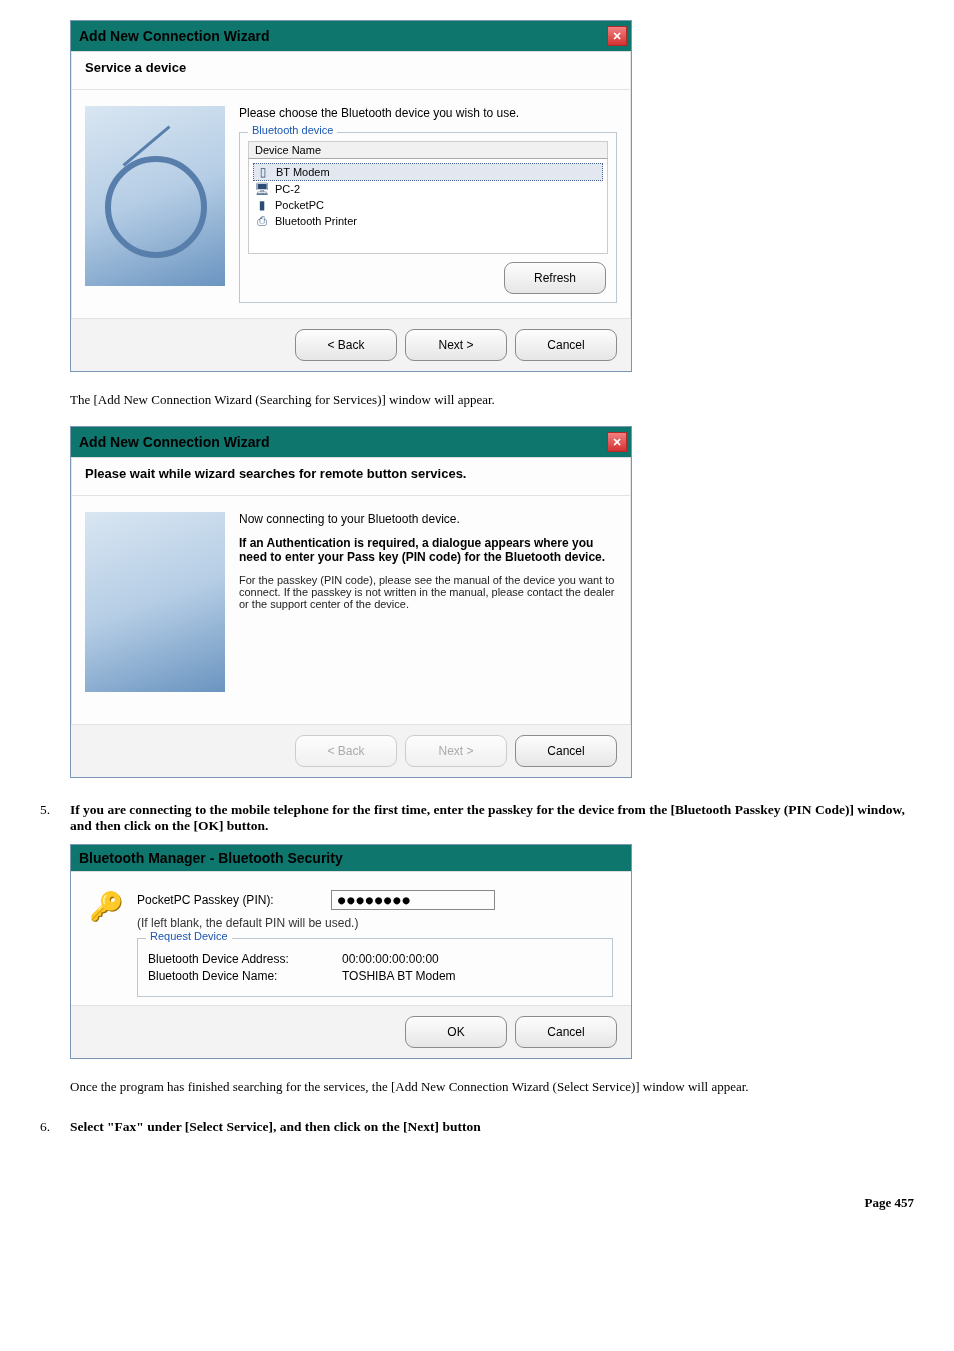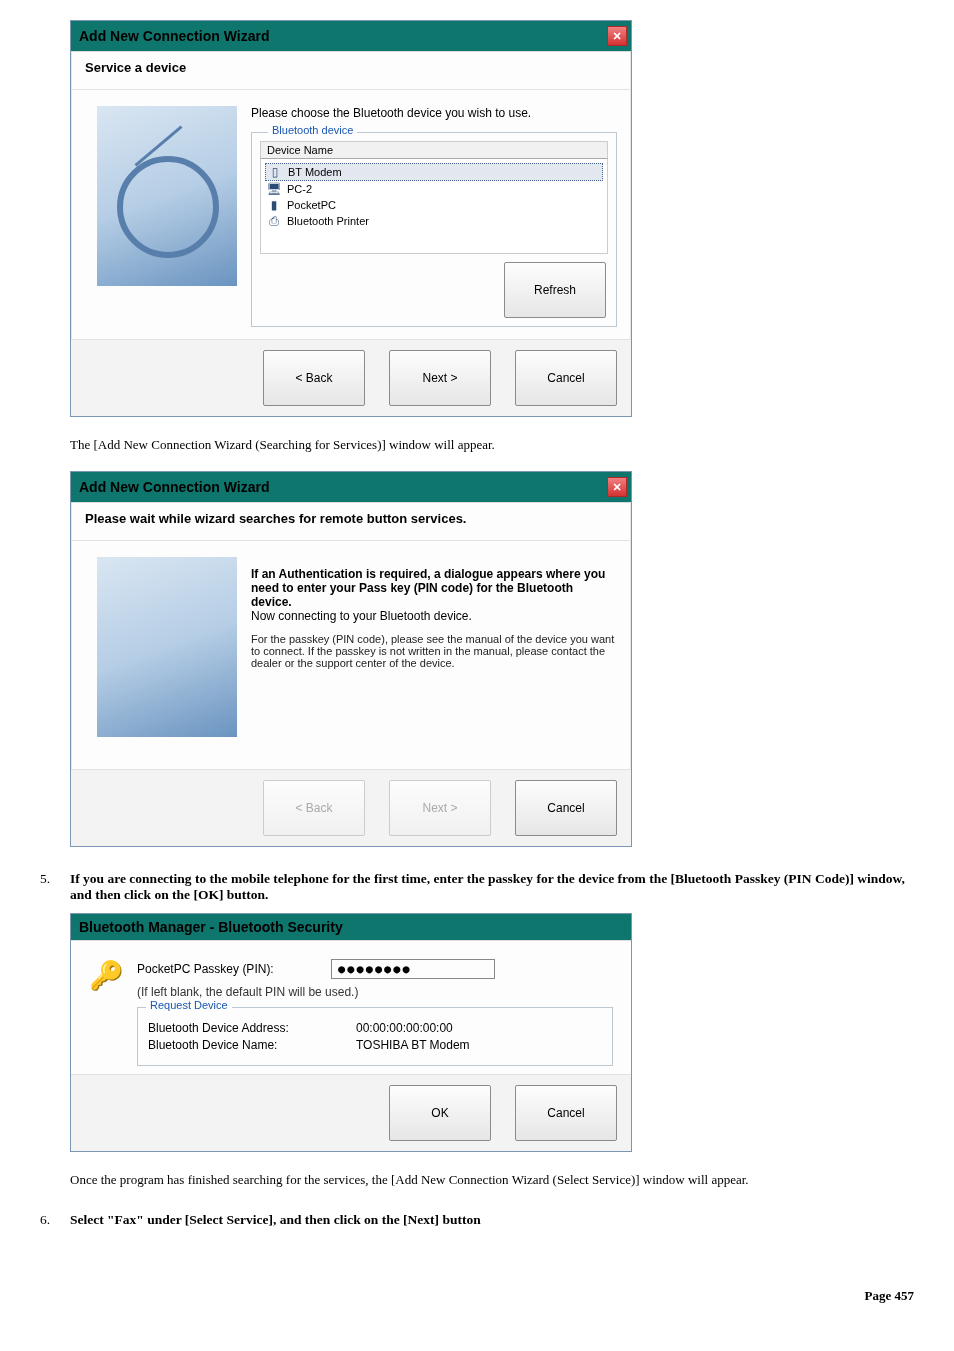--- a/index.html
+++ b/index.html
@@ -41,21 +41,20 @@
     padding: 8px 14px 14px 14px;
     font-weight: bold;
     font-size: 13px;
     border-bottom: 1px solid #e2e2e2;
   }
   .dialog-body {
     display: flex;
     padding: 16px 14px 12px 14px;
     gap: 14px;
     min-height: 200px;
-    margin-left: 12px;
   }
   .wizard-img {
     width: 140px;
     height: 180px;
     background: linear-gradient(160deg,#d9e6f2 0%, #b5cde5 50%, #6a94c0 100%);
     position: relative;
     overflow: hidden;
     flex-shrink: 0;
   }
   .wizard-img .circle {
@@ -78,21 +77,21 @@
     margin-bottom: 12px;
   }
   .grpbox {
     border: 1px solid #bcc7d2;
     padding: 8px 8px 8px 8px;
     position: relative;
     font-size: 12px;
   }
   .grpbox .legend {
     position: absolute;
-    top: -9px; left: 16px;
+    top: -9px; left: 8px;
     background: #fdfdfd;
     padding: 0 4px;
     color: #1956b3;
     font-size: 11px;
   }
   .list-header {
     background: #f1f1f1;
     border: 1px solid #ccc;
     border-bottom: 1px solid #aaa;
     padding: 2px 6px;
@@ -115,31 +114,31 @@
   .list-row.selected { background: rgba(100,130,170,0.18); border: 1px dotted #4a6a92; }
   .dev-icon {
     width: 14px; height: 14px;
     display: inline-flex; align-items: center; justify-content: center;
     color: #2b4d75;
     font-size: 12px;
   }
   .btn {
     background: linear-gradient(#fdfdfd,#e6e6e6);
     border: 1px solid #8b8b8b;
-    padding: 20px 14px;
+    padding: 8px 14px;
     font-size: 12px;
     cursor: pointer;
-    border-radius: 2px;
+    border-radius: 9px;
     min-width: 72px;
     text-align: center;
   }
   .btn-row {
     display: flex;
     justify-content: flex-end;
-    gap: 24px;
+    gap: 8px;
     padding: 10px 14px;
     border-top: 1px solid #e2e2e2;
     background: #f3f3f3;
   }
   .refresh-row {
     display: flex;
     justify-content: flex-end;
     padding: 8px 2px 0 0;
   }
   .para {
@@ -182,21 +181,21 @@
   .sec-group {
     border: 1px solid #bcc7d2;
     padding: 10px 10px;
     position: relative;
     margin-top: 8px;
     font-size: 12px;
   }
   .sec-group .legend {
     position: absolute; top: -9px; left: 8px; background: #fdfdfd; padding: 0 4px; color: #1956b3; font-size: 11px;
   }
-  .sec-row { display: flex; gap: 28px; margin: 3px 0; }
+  .sec-row { display: flex; gap: 14px; margin: 3px 0; }
   .sec-row .lbl { width: 180px; }
   .btn.disabled { color: #aaa; border-color: #ccc; cursor: default; background: linear-gradient(#fdfdfd,#f0f0f0); }
 
   .page-footer {
     text-align: right;
     font-family: "Times New Roman", serif;
     font-size: 13px;
     margin: 60px 10px 10px 0;
   }
   .page-footer .pg { font-weight: bold; }
@@ -261,22 +260,22 @@
 <div class="dialog dialog2">
   <div class="dialog-title">
     <span>Add New Connection Wizard</span>
     <span class="close-btn">✕</span>
   </div>
   <div class="dialog-sub">Please wait while wizard searches for remote button services.</div>
   <div class="dialog-body">
     <div class="wizard-img">
     </div>
     <div class="right-col">
+      <div class="body-text-12">Now connecting to your Bluetooth device.</div>
       <div class="body-text-12 bold mt-10">If an Authentication is required, a dialogue appears where you need to enter your Pass key (PIN code) for the Bluetooth device.</div>
-      <div class="body-text-12">Now connecting to your Bluetooth device.</div>
       <div class="body-text-11 mt-10">For the passkey (PIN code), please see the manual of the device you want to connect. If the passkey is not written in the manual, please contact the dealer or the support center of the device.</div>
     </div>
   </div>
   <div class="btn-row">
     <span class="btn disabled">&lt; Back</span>
     <span class="btn disabled">Next &gt;</span>
     <span class="btn">Cancel</span>
   </div>
 </div>
 

